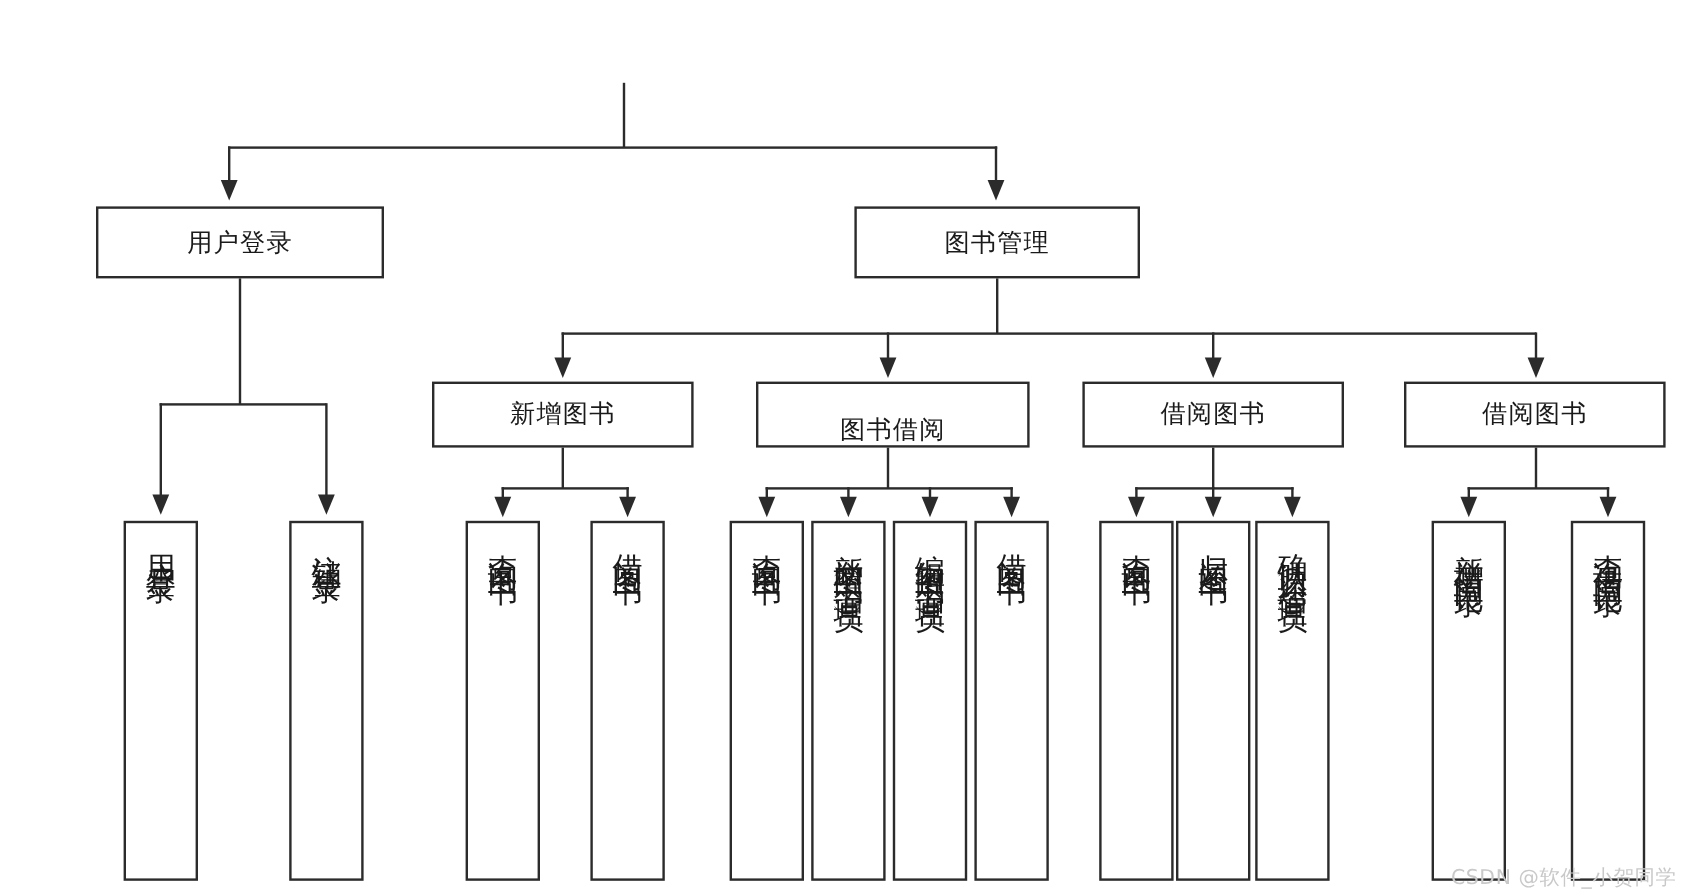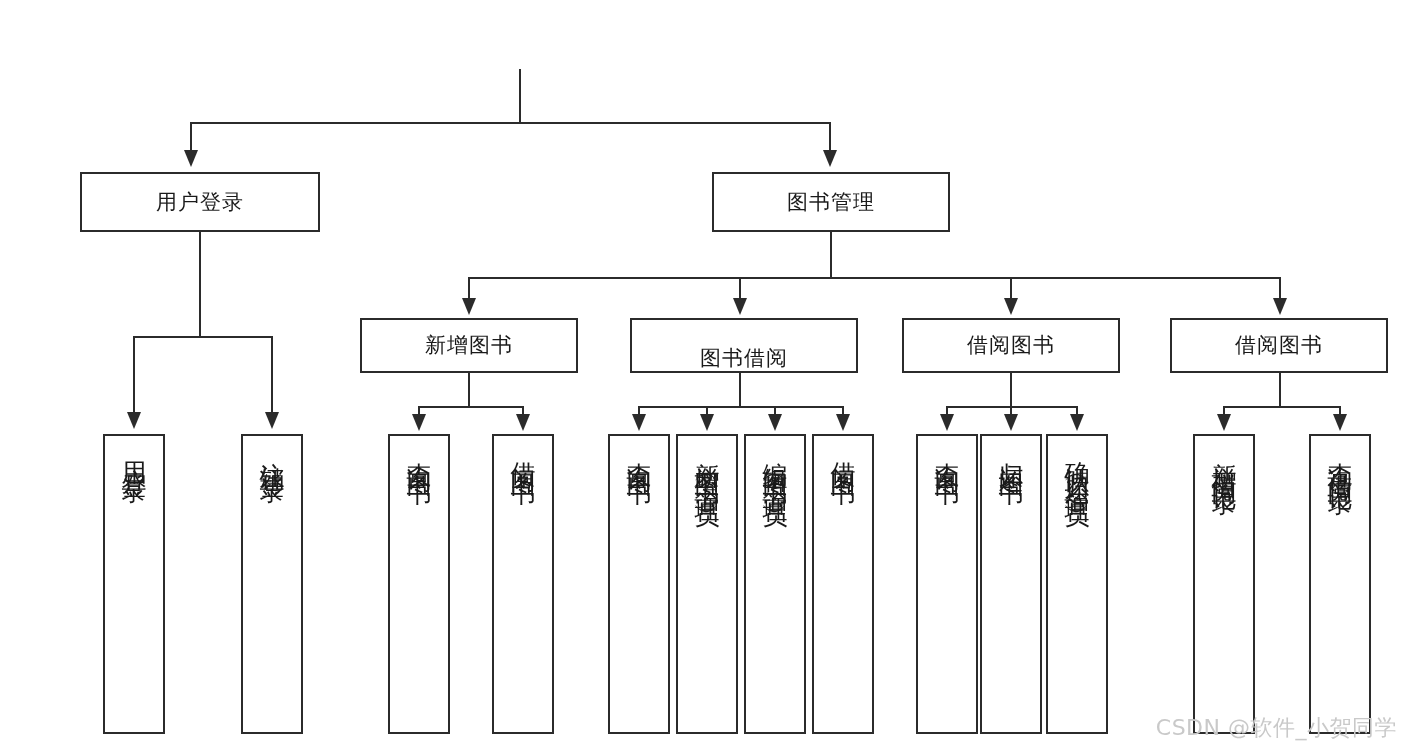--- a/index.html
+++ b/index.html
@@ -57,21 +57,21 @@
     position:absolute;
     width:0;height:0;
     border-left:7px solid transparent;
     border-right:7px solid transparent;
     border-top:17px solid #2b2b2b;
   }
   .watermark{
     position:absolute;
     right:8px;
     bottom:4px;
-    font-size:22px;
+    font-size:17px;
     color:#c9c9c9;
     letter-spacing:.5px;
     white-space:nowrap;
     user-select:none;
   }
 </style>
 </head>
 <body>
 
 <div id="canvas">

